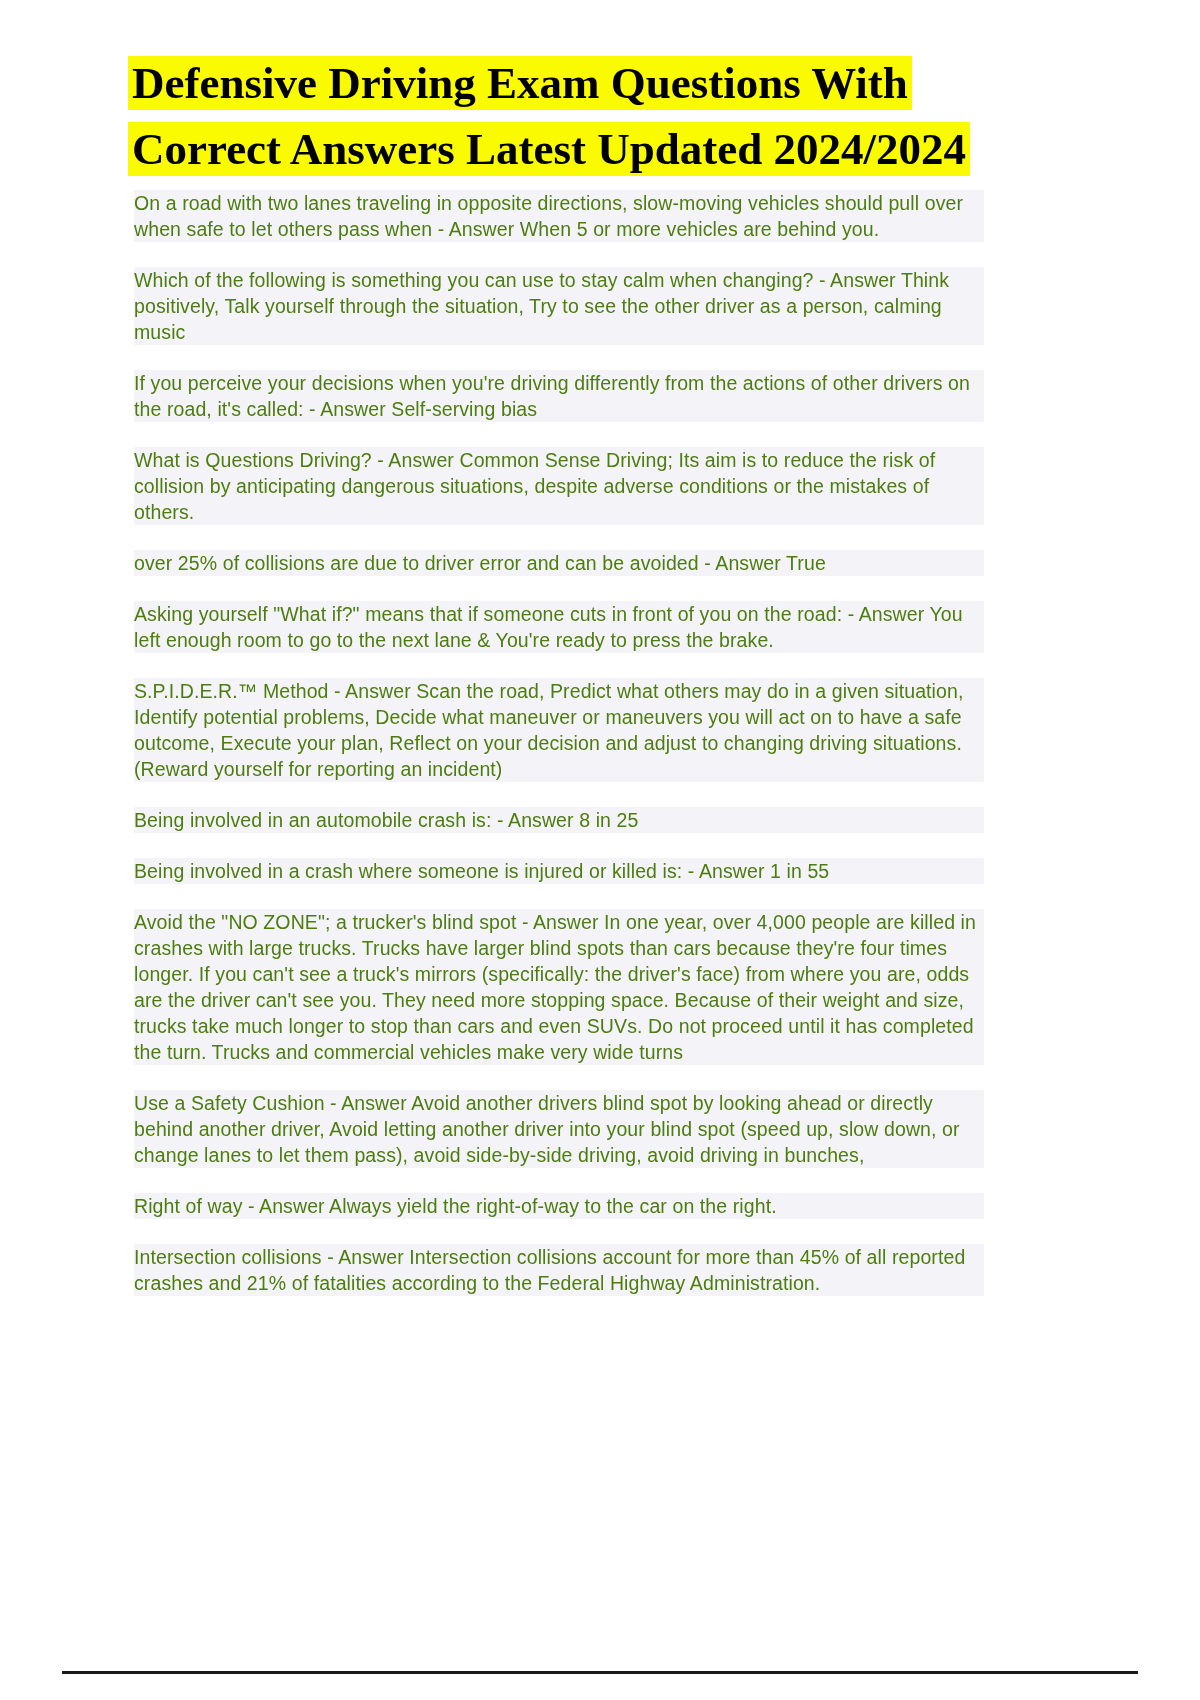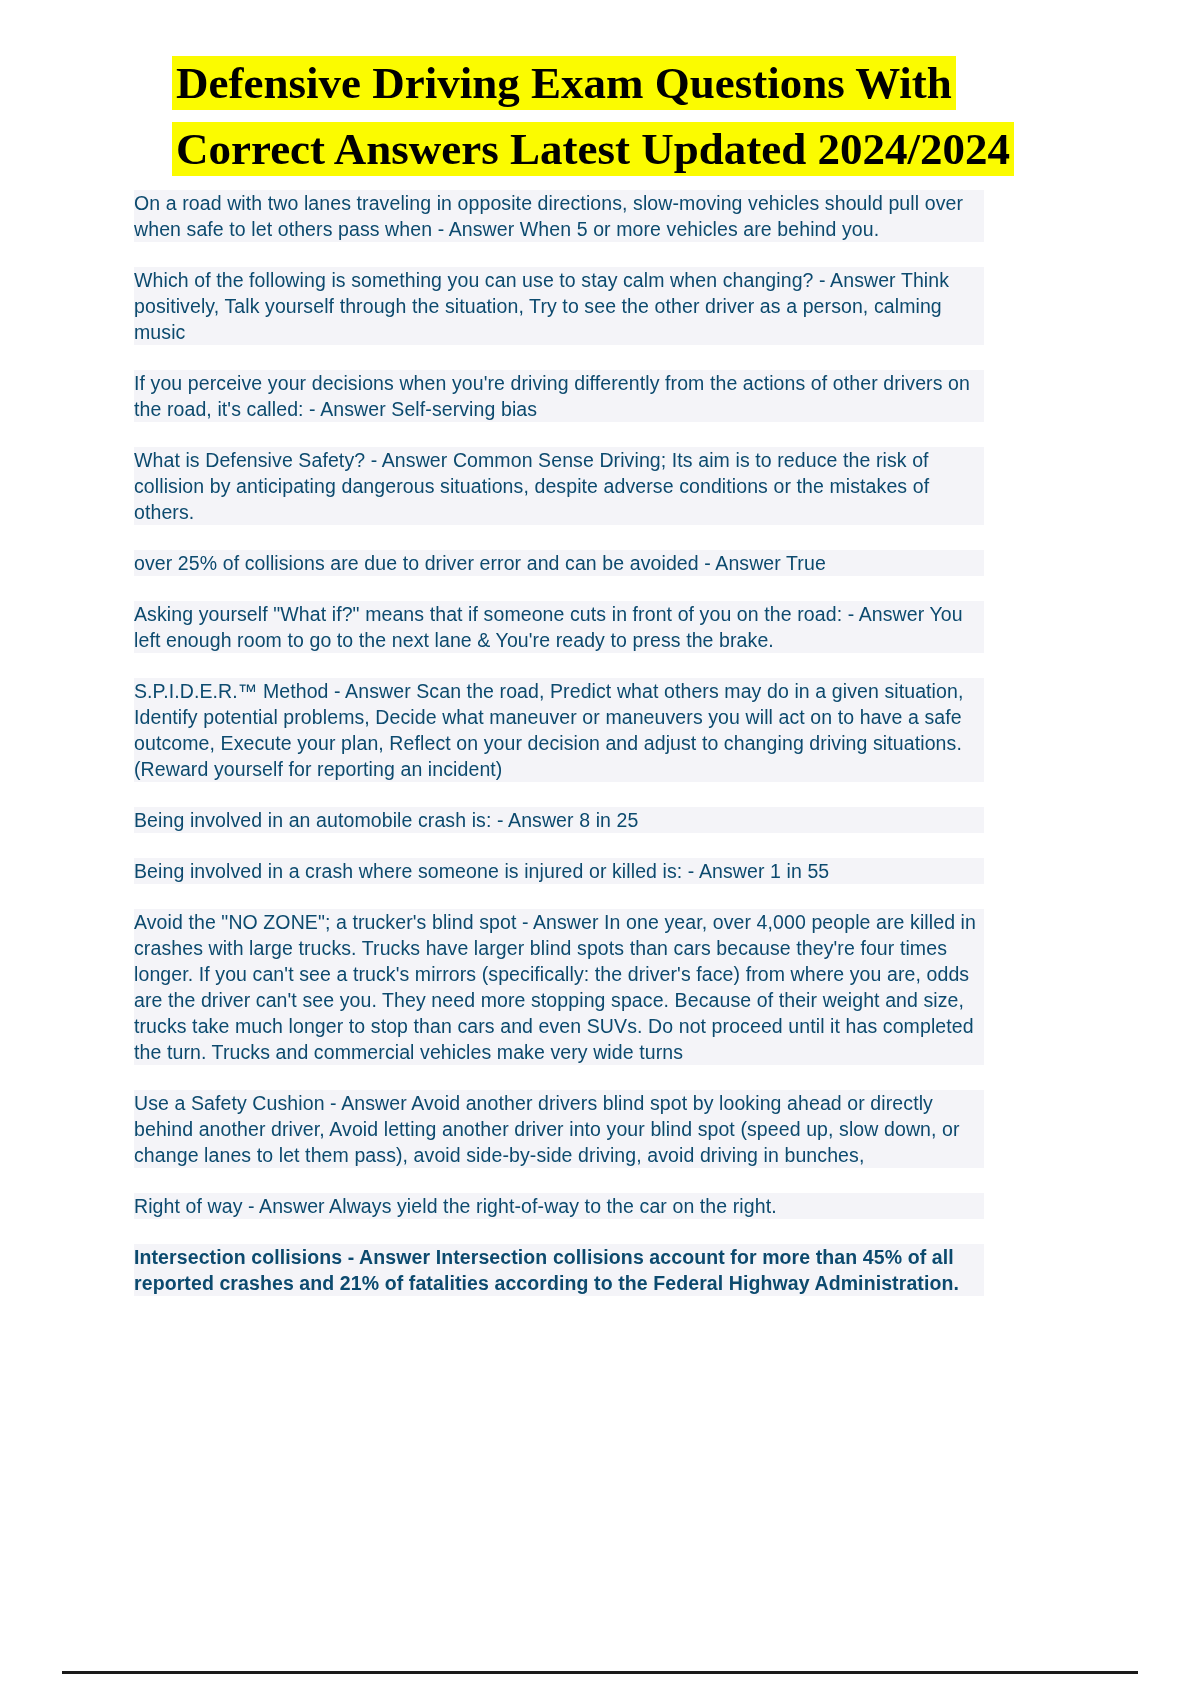--- a/index.html
+++ b/index.html
@@ -21,21 +21,20 @@
     width: 1200px;
     height: 1700px;
     background: #ffffff;
     box-sizing: border-box;
   }
   .title-block {
     position: absolute;
     left: 128px;
     top: 55px;
     width: 920px;
-    margin-left: 44px;
   }
   .title-line {
     display: inline;
     font-family: "Liberation Serif", serif;
     font-weight: bold;
     font-size: 45px;
     line-height: 56px;
     color: #000000;
     background: #fbfb00;
     box-decoration-break: clone;
@@ -48,29 +47,28 @@
   .body-block {
     position: absolute;
     left: 134px;
     top: 190px;
     width: 850px;
   }
   .para {
     font-family: "Liberation Sans", sans-serif;
     font-size: 19.5px;
     line-height: 26px;
-    color: #0c4a6e;
+    color: #4d7c0f;
     margin: 0 0 25px 0;
     background: #f4f4f8;
     text-align: left;
     letter-spacing: 0.1px;
   }
   .para:last-child {
     margin-bottom: 0;
-    font-weight: bold;
   }
   .footer-rule {
     position: absolute;
     left: 62px;
     bottom: 26px;
     width: 1076px;
     height: 3px;
     background: #1a1a1a;
   }
 </style>
@@ -85,21 +83,21 @@
     </div>
     <div class="title-wrap">
       <span class="title-line">Correct Answers Latest Updated 2024/2024</span>
     </div>
   </div>
 
   <div class="body-block">
     <p class="para">On a road with two lanes traveling in opposite directions, slow-moving vehicles should pull over when safe to let others pass when - Answer When 5 or more vehicles are behind you.</p>
     <p class="para">Which of the following is something you can use to stay calm when changing? - Answer Think positively, Talk yourself through the situation, Try to see the other driver as a person, calming music</p>
     <p class="para">If you perceive your decisions when you're driving differently from the actions of other drivers on the road, it's called: - Answer Self-serving bias</p>
-    <p class="para">What is Defensive Safety? - Answer Common Sense Driving; Its aim is to reduce the risk of collision by anticipating dangerous situations, despite adverse conditions or the mistakes of others.</p>
+    <p class="para">What is Questions Driving? - Answer Common Sense Driving; Its aim is to reduce the risk of collision by anticipating dangerous situations, despite adverse conditions or the mistakes of others.</p>
     <p class="para">over 25% of collisions are due to driver error and can be avoided - Answer True</p>
     <p class="para">Asking yourself "What if?" means that if someone cuts in front of you on the road: - Answer You left enough room to go to the next lane &amp; You're ready to press the brake.</p>
     <p class="para">S.P.I.D.E.R.™ Method - Answer Scan the road, Predict what others may do in a given situation, Identify potential problems, Decide what maneuver or maneuvers you will act on to have a safe outcome, Execute your plan, Reflect on your decision and adjust to changing driving situations. (Reward yourself for reporting an incident)</p>
     <p class="para">Being involved in an automobile crash is: - Answer 8 in 25</p>
     <p class="para">Being involved in a crash where someone is injured or killed is: - Answer 1 in 55</p>
     <p class="para">Avoid the "NO ZONE"; a trucker's blind spot - Answer In one year, over 4,000 people are killed in crashes with large trucks. Trucks have larger blind spots than cars because they're four times longer. If you can't see a truck's mirrors (specifically: the driver's face) from where you are, odds are the driver can't see you. They need more stopping space. Because of their weight and size, trucks take much longer to stop than cars and even SUVs. Do not proceed until it has completed the turn. Trucks and commercial vehicles make very wide turns</p>
     <p class="para">Use a Safety Cushion - Answer Avoid another drivers blind spot by looking ahead or directly behind another driver, Avoid letting another driver into your blind spot (speed up, slow down, or change lanes to let them pass), avoid side-by-side driving, avoid driving in bunches,</p>
     <p class="para">Right of way - Answer Always yield the right-of-way to the car on the right.</p>
     <p class="para">Intersection collisions - Answer Intersection collisions account for more than 45% of all reported crashes and 21% of fatalities according to the Federal Highway Administration.</p>
   </div>

